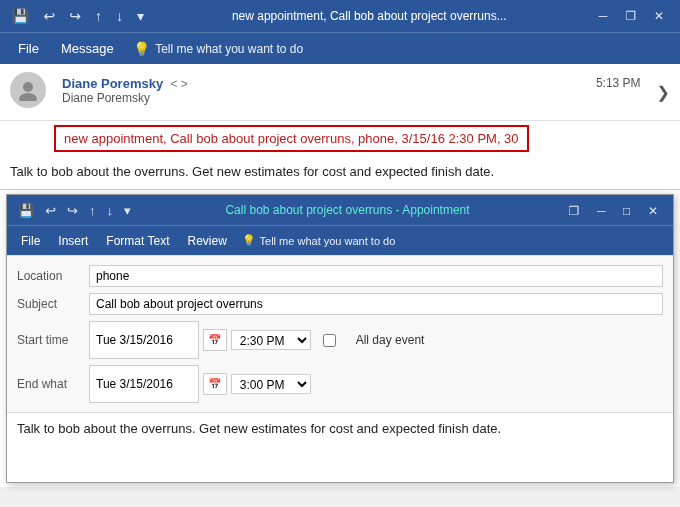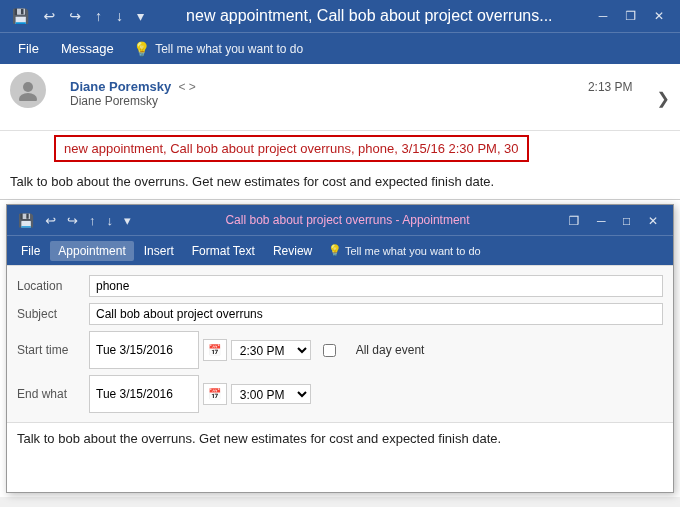--- a/index.html
+++ b/index.html
@@ -33,21 +33,21 @@
     }
     .title-bar .icon-btn {
       color: #fff;
       font-size: 14px;
       cursor: pointer;
       padding: 2px 4px;
       opacity: 0.85;
     }
     .title-bar .title-text {
       flex: 1;
-      font-size: 16px;
+      font-size: 12px;
       text-align: center;
       color: #fff;
     }
     .title-bar .win-btns {
       display: flex;
       gap: 2px;
     }
     .title-bar .win-btn {
       color: #fff;
       font-size: 12px;
@@ -87,23 +87,23 @@
     
     .email-area {
       background: #fff;
       padding: 0;
       border-bottom: 1px solid #ccc;
     }
 
     
     .email-header {
       display: flex;
-      align-items: flex-end;
-      padding: 8px 10px 22px 10px;
-      gap: 24px;
+      align-items: center;
+      padding: 8px 10px 12px 10px;
+      gap: 16px;
       border-bottom: 1px solid #e0e0e0;
     }
     .avatar-circle {
       width: 36px;
       height: 36px;
       border-radius: 50%;
       background: #c8c8c8;
       display: flex;
       align-items: center;
       justify-content: center;
@@ -171,21 +171,21 @@
       color: #fff;
       font-size: 13px;
       cursor: pointer;
       padding: 2px 3px;
       opacity: 0.85;
     }
     .appt-title-bar .title-text {
       flex: 1;
       font-size: 12px;
       text-align: center;
-      color: #f9a8d4;
+      color: #5eead4;
     }
     .appt-title-bar .win-btn {
       color: #fff;
       font-size: 12px;
       padding: 2px 7px;
       cursor: pointer;
       opacity: 0.85;
     }
 
     
@@ -334,21 +334,21 @@
           <circle cx="11" cy="8" r="5" fill="#888"></circle>
           <ellipse cx="11" cy="20" rx="9" ry="6" fill="#888"></ellipse>
         </svg>
       </div>
       <div class="email-meta">
         <div class="sender-line">
           <div>
             <span class="sender-name">Diane Poremsky</span>
             <span class="sender-email">&lt;                                &gt;</span>
           </div>
-          <span class="time">2:13 PM</span>
+          <span class="time">5:13 PM</span>
         </div>
         <div class="to-line">
           <span>Diane Poremsky</span>
         </div>
       </div>
       <div class="chevron-col">
         <span>❯</span>
       </div>
     </div>
 
@@ -372,21 +372,20 @@
       <div class="win-btns">
         <span class="win-btn">❐</span>
         <span class="win-btn">─</span>
         <span class="win-btn">□</span>
         <span class="win-btn">✕</span>
       </div>
     </div>
 
     <div class="appt-ribbon">
       <span class="menu-item">File</span>
-      <span class="menu-item active">Appointment</span>
       <span class="menu-item">Insert</span>
       <span class="menu-item">Format Text</span>
       <span class="menu-item">Review</span>
       <div class="tell-me-appt">
         <span>💡</span>
         <span>Tell me what you want to do</span>
       </div>
     </div>
 
     <div class="appt-form">

